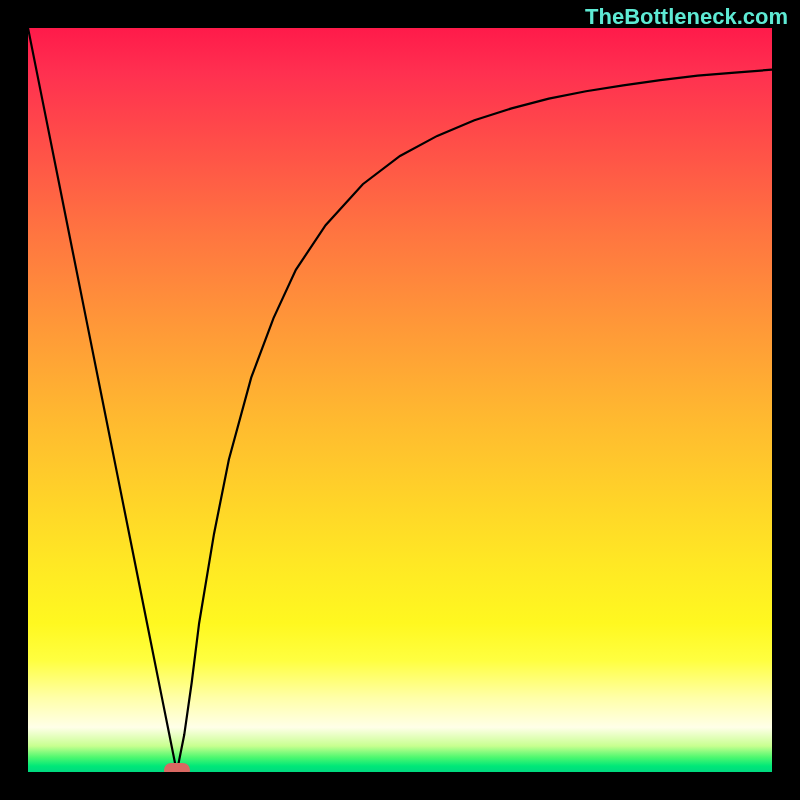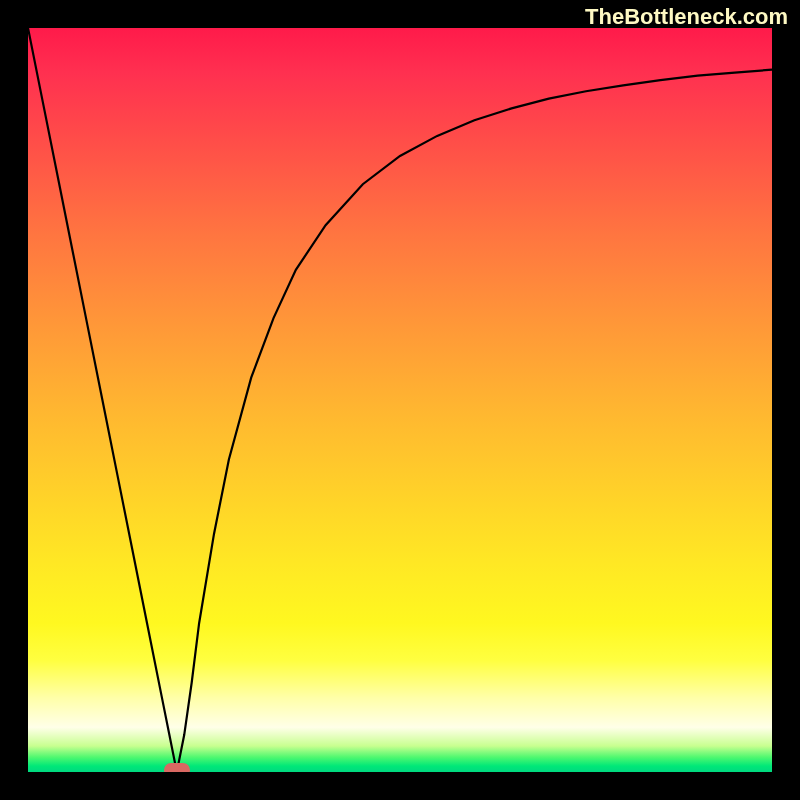--- a/index.html
+++ b/index.html
@@ -14,21 +14,21 @@
       position: relative;
       overflow: hidden;
     }
     .watermark {
       position: absolute;
       top: 4px;
       right: 12px;
       font-family: Arial, sans-serif;
       font-size: 22px;
       font-weight: bold;
-      color: #fef9c3;
+      color: #5eead4;
       z-index: 10;
     }
     .plot-area {
       position: absolute;
       top: 28px;
       left: 28px;
       width: 744px;
       height: 744px;
       overflow: hidden;
     }

